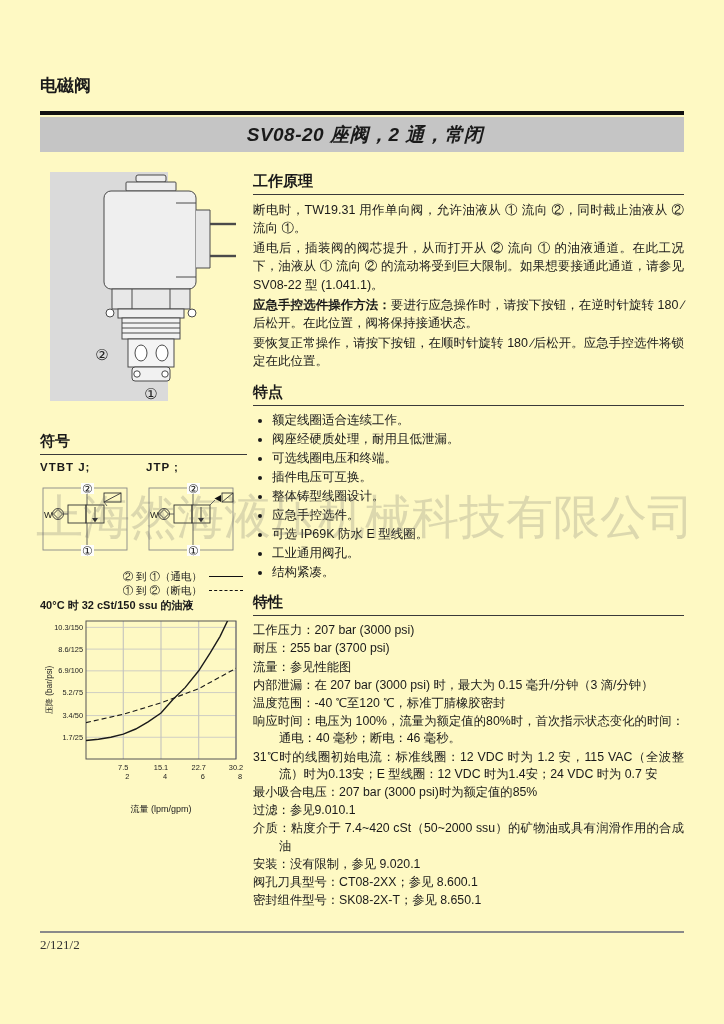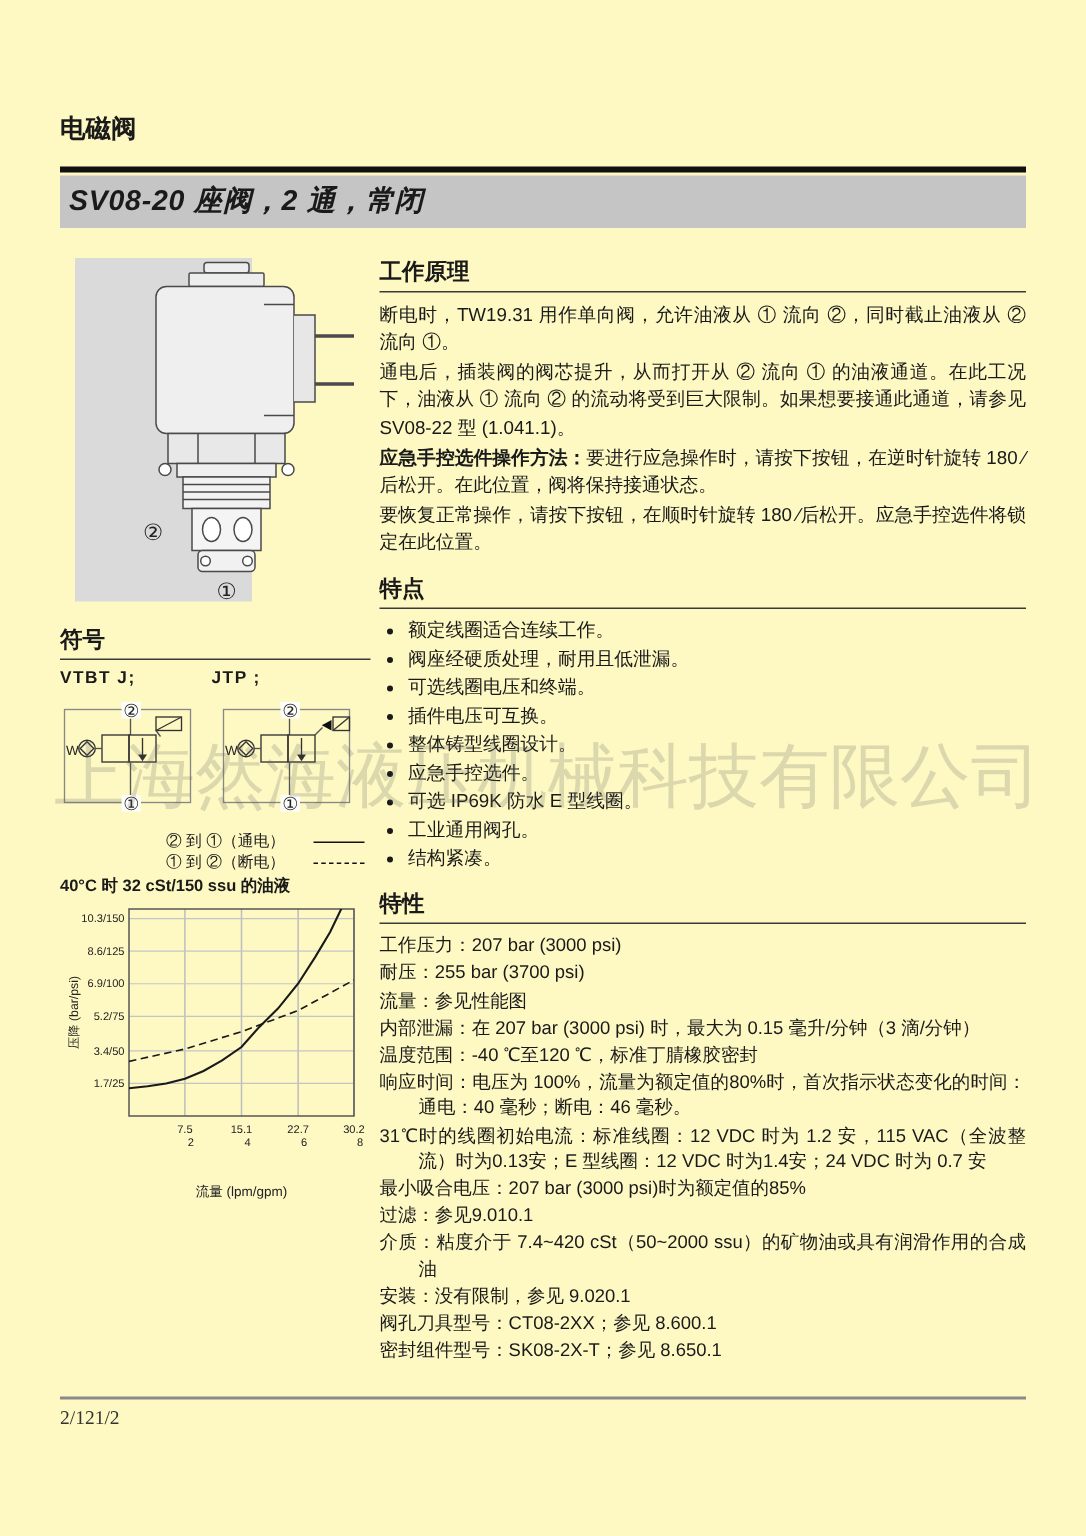--- a/index.html
+++ b/index.html
@@ -1,43 +1,43 @@
 <!DOCTYPE html>
 <html><head>
 <meta charset="utf-8">
 <style>
   html,body{margin:0;padding:0;background:#e9e9e9;}
   .page{position:relative;width:724px;height:1024px;margin:0 auto;background:#fef9c3;
         font-family:"Liberation Sans",sans-serif;color:#1a1a1a;overflow:hidden;}
   
   .doc-title{position:absolute;left:40px;top:74px;font-size:17px;font-weight:bold;margin:0;}
   .top-rule{position:absolute;left:40px;top:111px;width:644px;height:4px;background:#111;}
-  .banner{position:absolute;left:40px;top:117px;width:644px;height:35px;background:#c5c5c5;}
+  .banner{position:absolute;left:40px;top:117px;width:644px;height:35px;background:#c5c5c5;text-align:center;}
   .banner span{display:block;padding-left:6px;line-height:35px;font-size:19px;
                font-weight:bold;font-style:italic;letter-spacing:.5px;}
   
   .left-col{position:absolute;left:40px;top:170px;width:207px;}
   .right-col{position:absolute;left:253px;top:172px;width:431px;}
   h2.sec{font-size:15px;font-weight:bold;margin:0 0 6px 0;padding-bottom:3px;
          border-bottom:1.5px solid #3a3a3a;}
   h2.sec .note{font-size:11px;font-weight:bold;}
   .right-col section{margin-bottom:13px;}
   .right-col p{margin:2px 0;font-size:12.5px;line-height:1.45;text-align:justify;}
   ul.features{margin:4px 0 10px 0;padding-left:19px;}
   ul.features li{font-size:12.5px;line-height:1.28;margin-bottom:3px;}
   .spec-item{font-size:12.3px;line-height:1.4;padding-left:26px;text-indent:-26px;margin-bottom:1px;text-align:justify;}
   .spec-item b{font-weight:normal;}
   
   .valve-fig{display:block;}
-  .sym-labels{display:flex;margin:4px 0 0 0;}
+  .sym-labels{display:flex;margin:4px 0 0 0;justify-content:space-between;}
   .sym-labels span{width:101px;font-size:11.5px;font-weight:bold;letter-spacing:1px;}
   .sym-row{display:flex;gap:8px;margin-top:2px;}
   
   .legend{margin-top:6px;}
-  .legend-row{display:flex;justify-content:flex-end;align-items:center;gap:19px;
+  .legend-row{display:flex;justify-content:flex-end;align-items:center;gap:7px;
               font-size:10.5px;line-height:1.35;padding-right:4px;}
   .legend-line{display:inline-block;width:34px;border-top:1.6px solid #111;height:0;}
   .legend-line.dashed{border-top-style:dashed;}
   .chart-title{font-size:11px;font-weight:600;margin-top:1px;}
   
   .watermark{position:absolute;left:36px;top:486px;width:660px;font-size:47px;
              color:rgba(100,100,100,0.22);white-space:nowrap;z-index:9;
              pointer-events:none;font-weight:400;letter-spacing:0px;}
   
   .footer-rule{position:absolute;left:40px;top:931px;width:644px;height:1.5px;background:#8a8a8a;}
@@ -82,21 +82,21 @@
         <ellipse cx="101" cy="183" rx="6" ry="8" fill="#fff"></ellipse>
         <ellipse cx="122" cy="183" rx="6" ry="8" fill="#fff"></ellipse>
         <rect x="92" y="197" width="38" height="14" rx="3" fill="#f1f1f1"></rect>
         <circle cx="97" cy="204" r="3.2" fill="#fff"></circle>
         <circle cx="125" cy="204" r="3.2" fill="#fff"></circle>
       </g>
       <text x="62" y="190" font-size="15" fill="#222" text-anchor="middle">②</text>
       <text x="111" y="229" font-size="15" fill="#222" text-anchor="middle">①</text>
     </svg>
 
-    <h2 class="sec" style="margin-top:14px">符号</h2>
+    <h2 class="sec" style="margin-top:29px">符号</h2>
     <div class="sym-labels">
       <span>VTBT J;</span>
       <span>JTP ;</span>
     </div>
     <div class="sym-row">
 
       <svg width="98" height="88" viewBox="0 0 98 88">
         <g fill="none" stroke="#555" stroke-width="0.9">
           <rect x="3" y="13" width="84" height="62" stroke="#888"></rect>
           <line x1="47" y1="19" x2="47" y2="30"></line>

